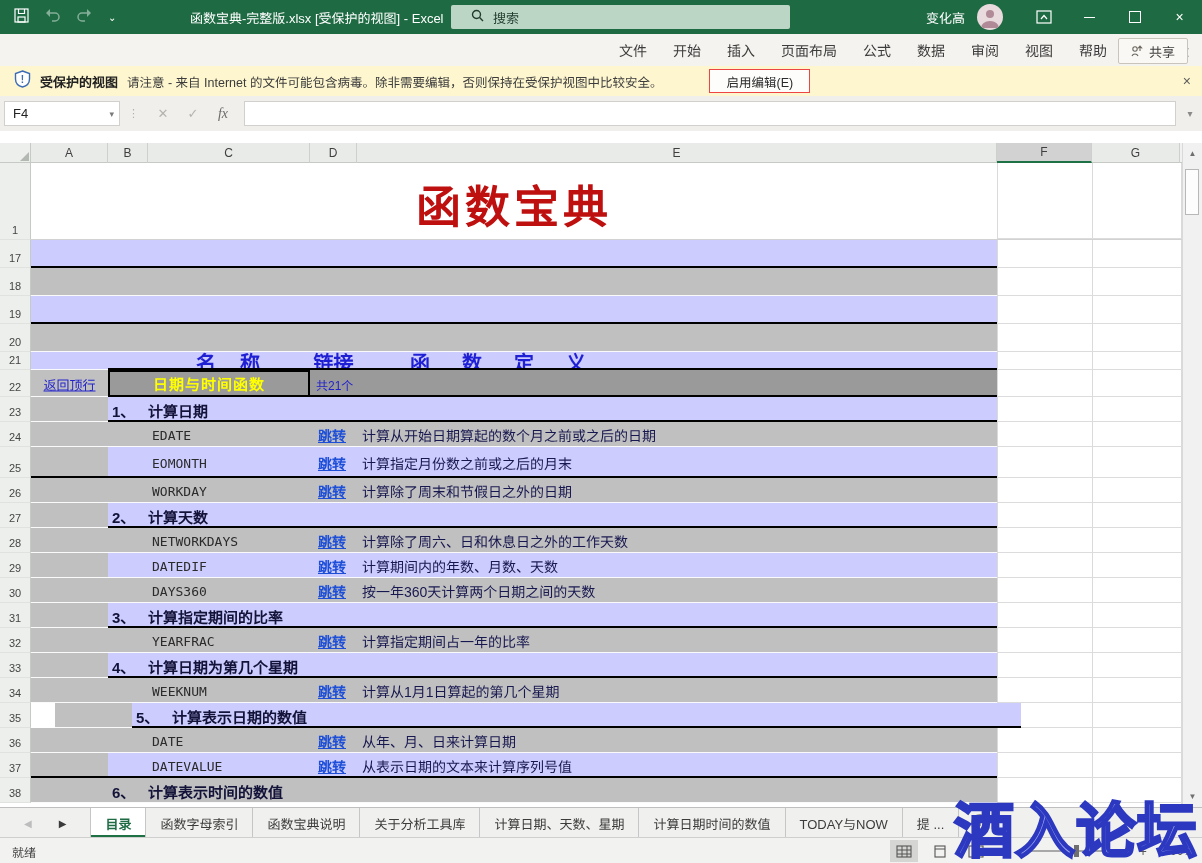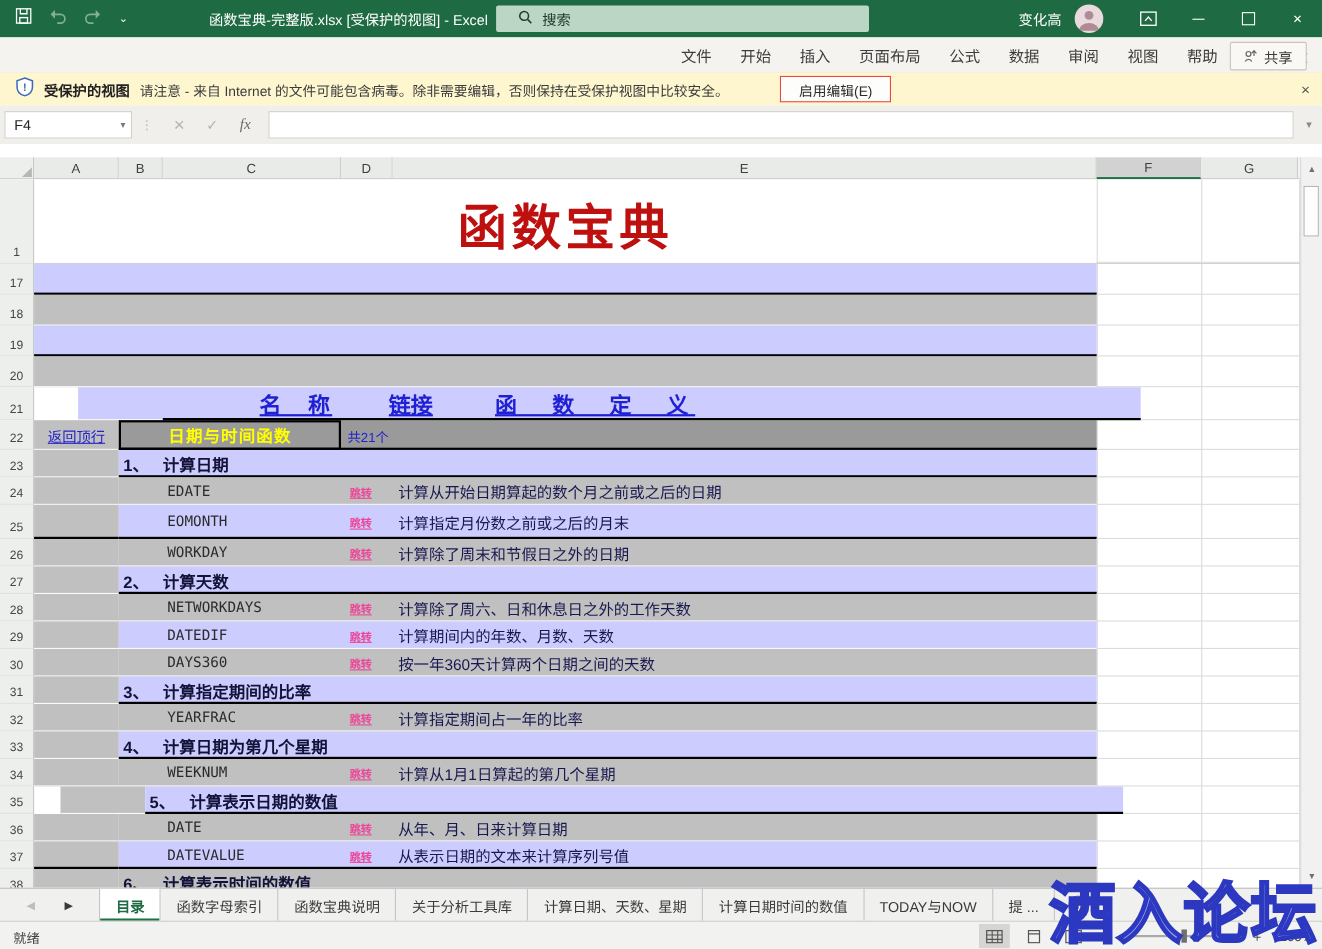--- a/index.html
+++ b/index.html
@@ -87,21 +87,21 @@
   .backlink{left:0;width:77px;text-align:center;font-size:13px;color:#2222cc;text-decoration:underline;}
   .catcell{position:absolute;left:77px;width:202px;top:0;bottom:0;background:#9a9a9a;
            border:2px solid #000;box-sizing:border-box;display:flex;align-items:center;
            justify-content:center;font-size:15px;font-weight:bold;color:#ffff00;letter-spacing:1px;}
   .catrest{position:absolute;left:279px;right:185px;top:0;bottom:0;background:#9a9a9a;}
   .cnt{left:285px;font-size:12px;color:#2222cc;}
   .idx{left:81px;font-size:15px;font-weight:bold;color:#13133a;}
   .stitle{left:117px;font-size:15px;font-weight:bold;color:#13133a;}
   .fname{left:121px;font-size:13px;color:#2b2b2b;
          font-family:"DejaVu Sans Mono","Liberation Mono",monospace;}
-  .jump{left:287px;font-size:10px;font-weight:600;color:#ec4899;text-decoration:underline;}
+  .jump{left:287px;font-size:14px;font-weight:600;color:#1d4ed8;text-decoration:underline;}
   .desc{left:331px;font-size:14px;color:#181850;}
   
   .vscroll{position:absolute;top:143px;right:0;width:20px;height:664px;background:#f1f1f1;
            border-left:1px solid #d9d9d9;box-sizing:border-box;}
   .sb-btn{height:20px;display:flex;align-items:center;justify-content:center;font-size:8px;color:#6f6f6f;}
   .sb-thumb{position:absolute;left:2px;top:26px;width:14px;height:46px;background:#fdfdfd;
             border:1px solid #b8b8b8;box-sizing:border-box;}
   .sb-down{position:absolute;bottom:2px;left:0;right:0;height:18px;display:flex;align-items:center;
            justify-content:center;font-size:8px;color:#6f6f6f;}
   
@@ -288,21 +288,21 @@
           <div class="rb">
             <div class="band black" style="left: 0px; width: 966px; background: rgb(204, 204, 255);"></div>
           </div>
         </div>
         <div class="row" style="height: 28px;">
           <div class="rh">20</div>
           <div class="rb">
             <div class="band" style="left: 0px; width: 966px; background: rgb(192, 192, 192);"></div>
           </div>
         </div>
-        <div class="row" style="height: 30px; gap: 40px;">
+        <div class="row" style="height: 18px;">
           <div class="rh">21</div>
           <div class="rb">
             <div class="band" style="left: 0px; width: 966px; background: rgb(204, 204, 255);"></div>
             <div class="blackline"></div>
             <span class="ct h-c">名　称</span>
             <span class="ct h-d">链接</span>
             <span class="ct h-e">函　数　定　义</span>
           </div>
         </div>
         <div class="row" style="height: 27px;">

